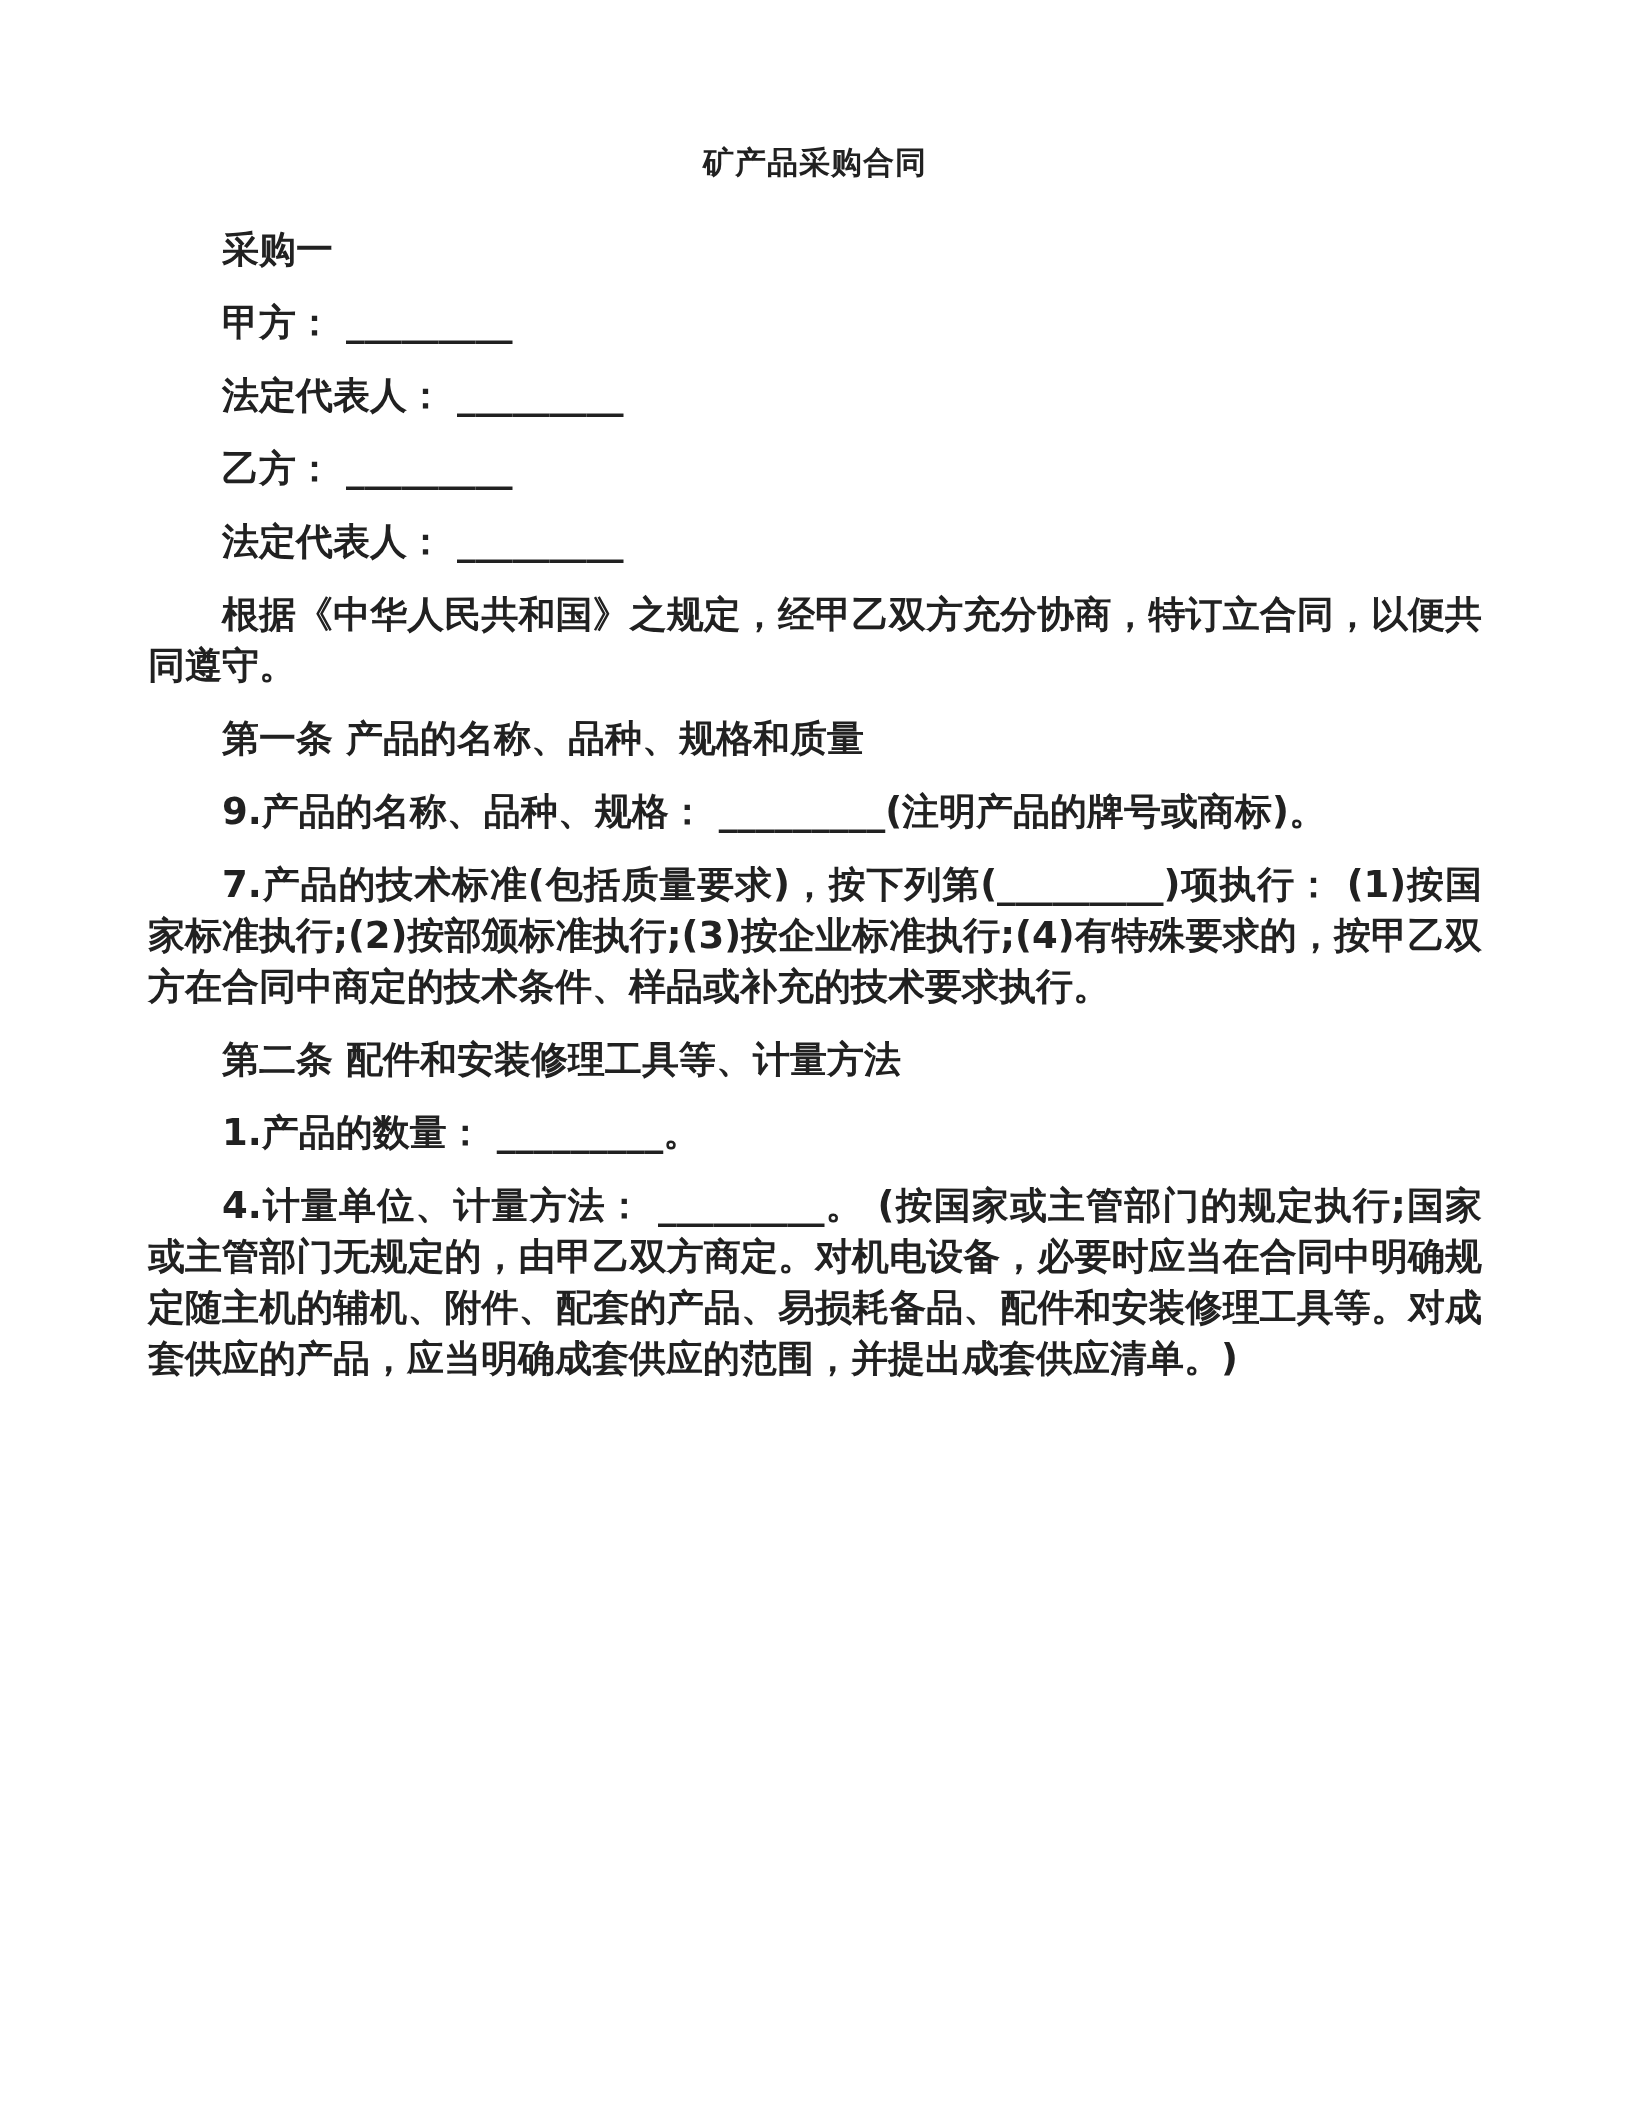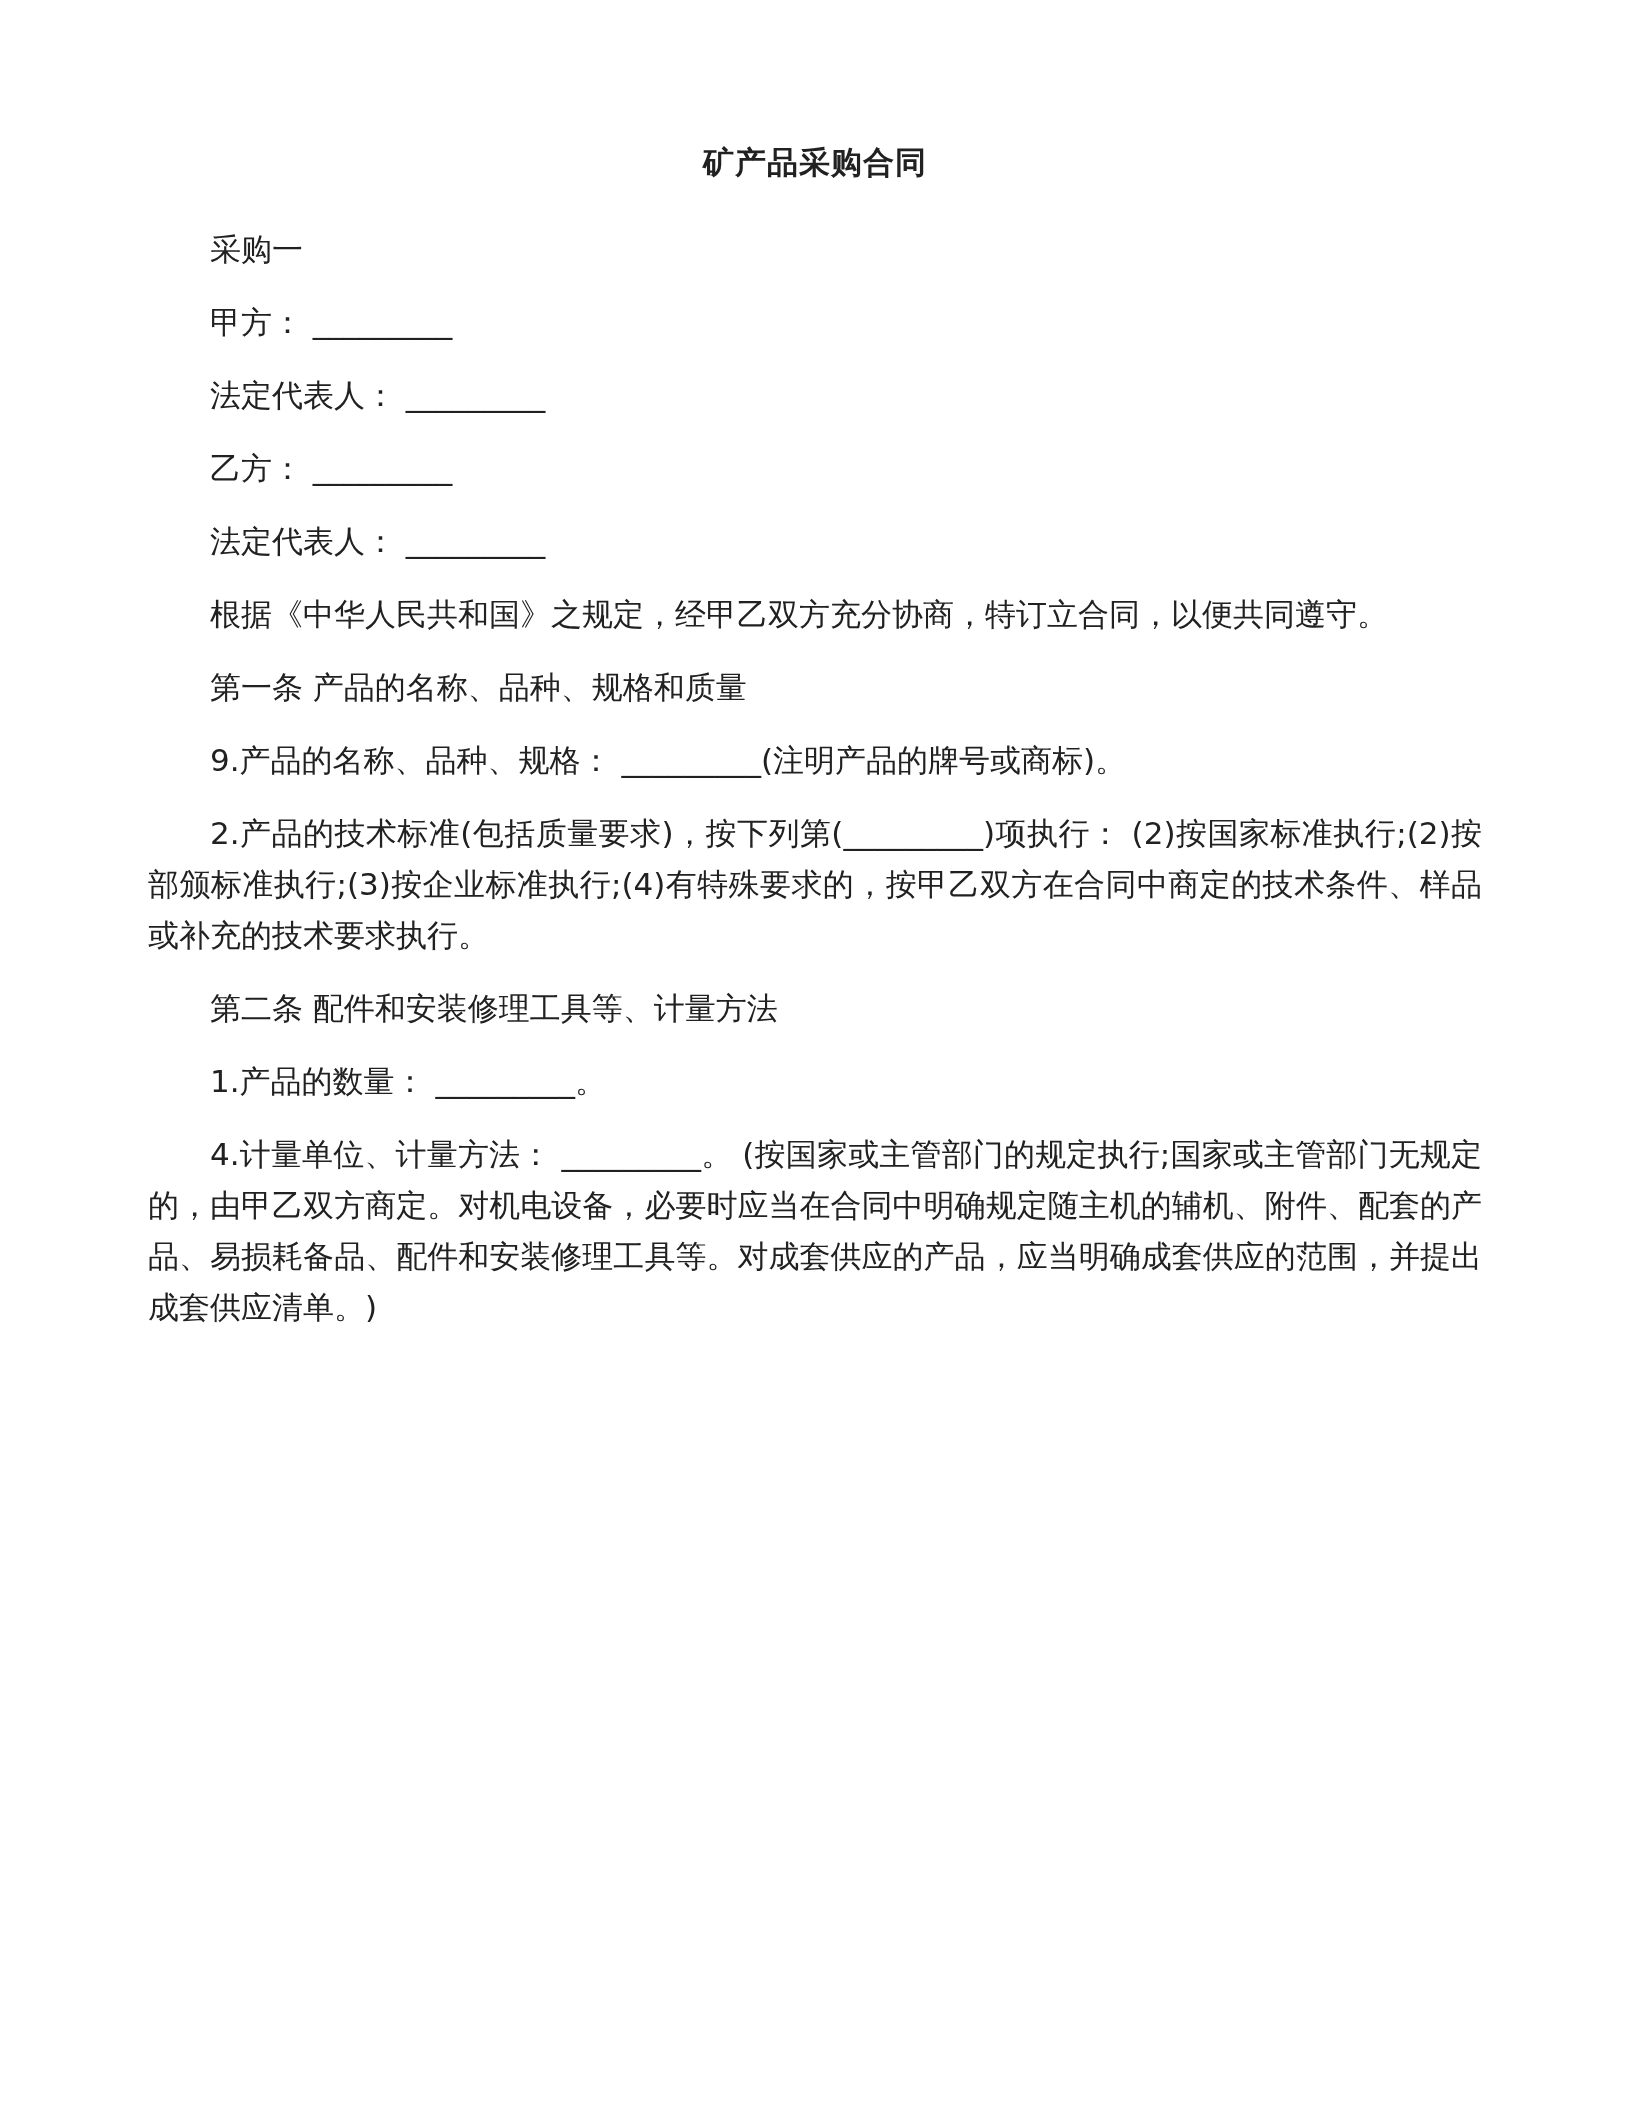--- a/index.html
+++ b/index.html
@@ -22,23 +22,23 @@
   .doc-title {
     margin: 0 0 40px 0;
     text-align: center;
     font-size: 31px;
     line-height: 44px;
     font-weight: 700;
     letter-spacing: 1px;
   }
   .para {
     margin: 0 0 22px 0;
-    font-size: 31px;
+    font-size: 37px;
     line-height: 51px;
-    font-weight: 400;
+    font-weight: 700;
     text-indent: 2em;
     text-align: justify;
     word-break: break-all;
   }
 </style>
 </head>
 <body>
 
 <div class="page">
   <h1 class="doc-title">矿产品采购合同</h1>
@@ -52,20 +52,20 @@
   <p class="para">乙方： _________</p>
 
   <p class="para">法定代表人： _________</p>
 
   <p class="para">根据《中华人民共和国》之规定，经甲乙双方充分协商，特订立合同，以便共同遵守。</p>
 
   <p class="para">第一条 产品的名称、品种、规格和质量</p>
 
   <p class="para">9.产品的名称、品种、规格： _________(注明产品的牌号或商标)。</p>
 
-  <p class="para">2.产品的技术标准(包括质量要求)，按下列第(_________)项执行： (2)按国家标准执行;(2)按部颁标准执行;(3)按企业标准执行;(4)有特殊要求的，按甲乙双方在合同中商定的技术条件、样品或补充的技术要求执行。</p>
+  <p class="para">7.产品的技术标准(包括质量要求)，按下列第(_________)项执行： (1)按国家标准执行;(2)按部颁标准执行;(3)按企业标准执行;(4)有特殊要求的，按甲乙双方在合同中商定的技术条件、样品或补充的技术要求执行。</p>
 
   <p class="para">第二条 配件和安装修理工具等、计量方法</p>
 
   <p class="para">1.产品的数量： _________。</p>
 
   <p class="para">4.计量单位、计量方法： _________。 (按国家或主管部门的规定执行;国家或主管部门无规定的，由甲乙双方商定。对机电设备，必要时应当在合同中明确规定随主机的辅机、附件、配套的产品、易损耗备品、配件和安装修理工具等。对成套供应的产品，应当明确成套供应的范围，并提出成套供应清单。)</p>
 </div>
 
 </body></html>

